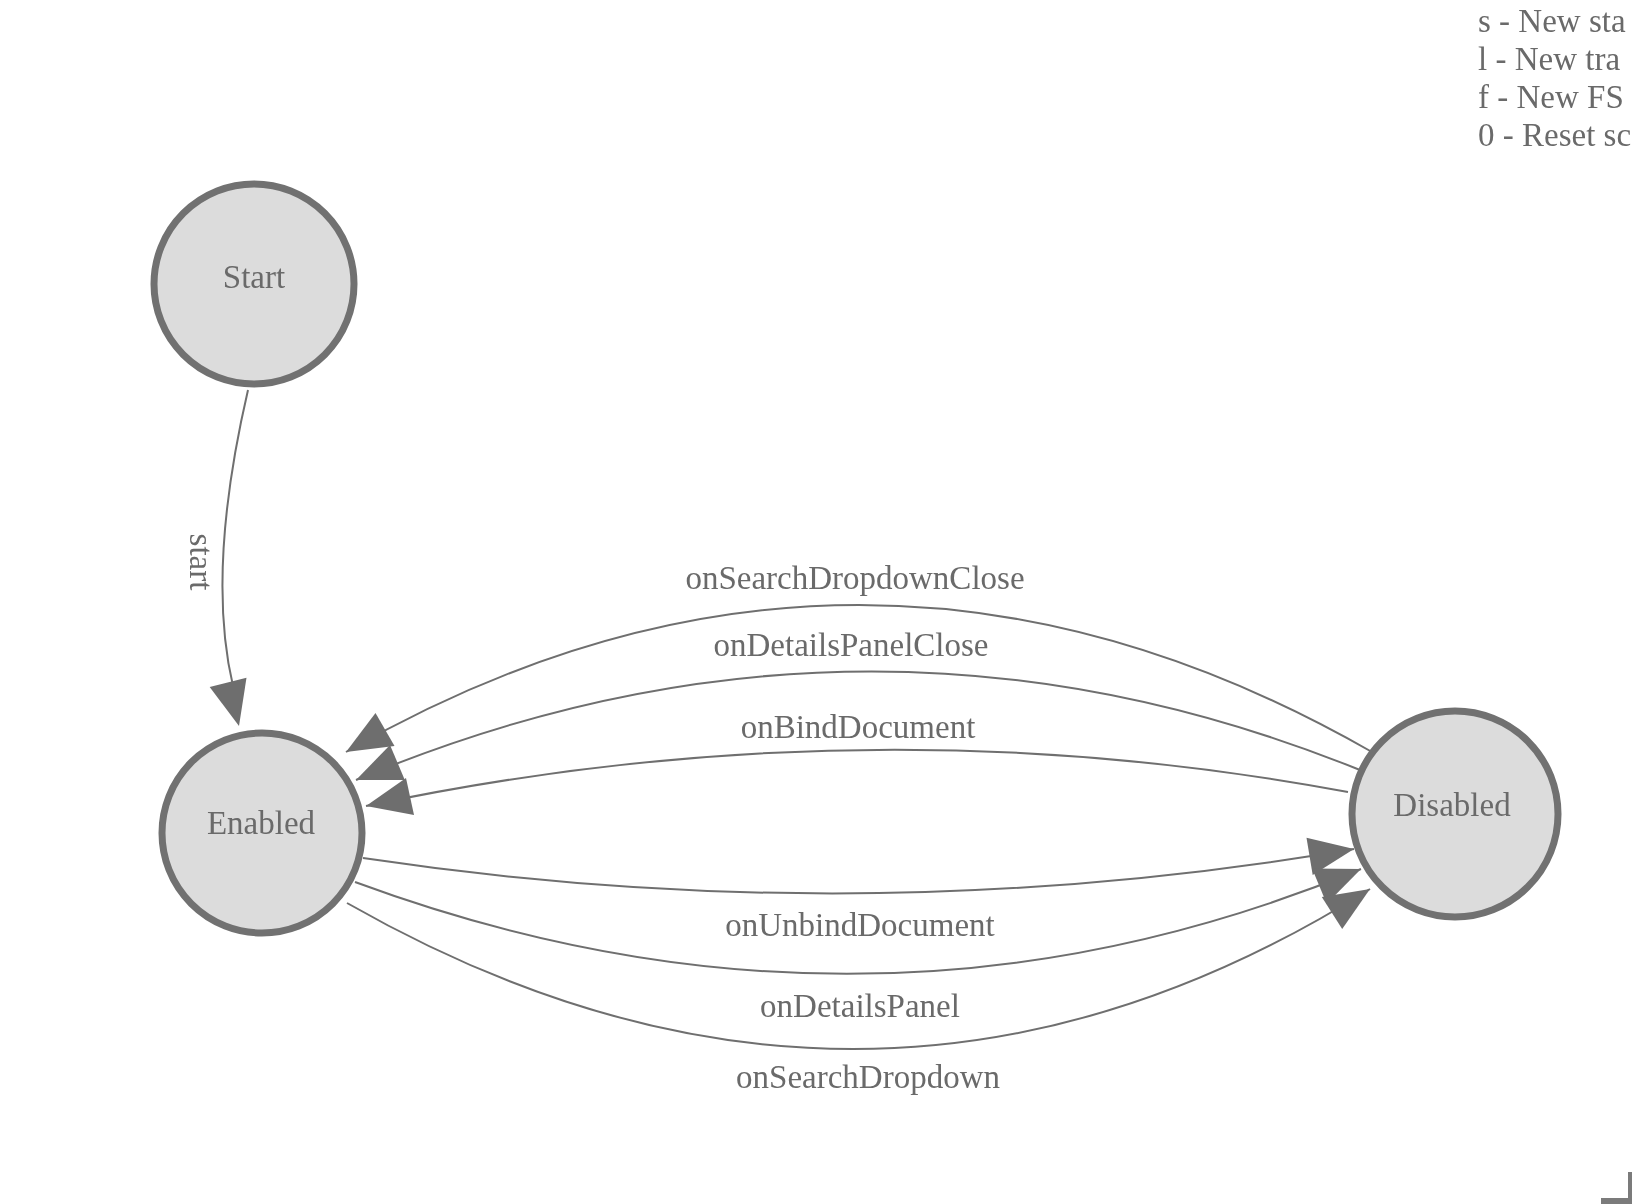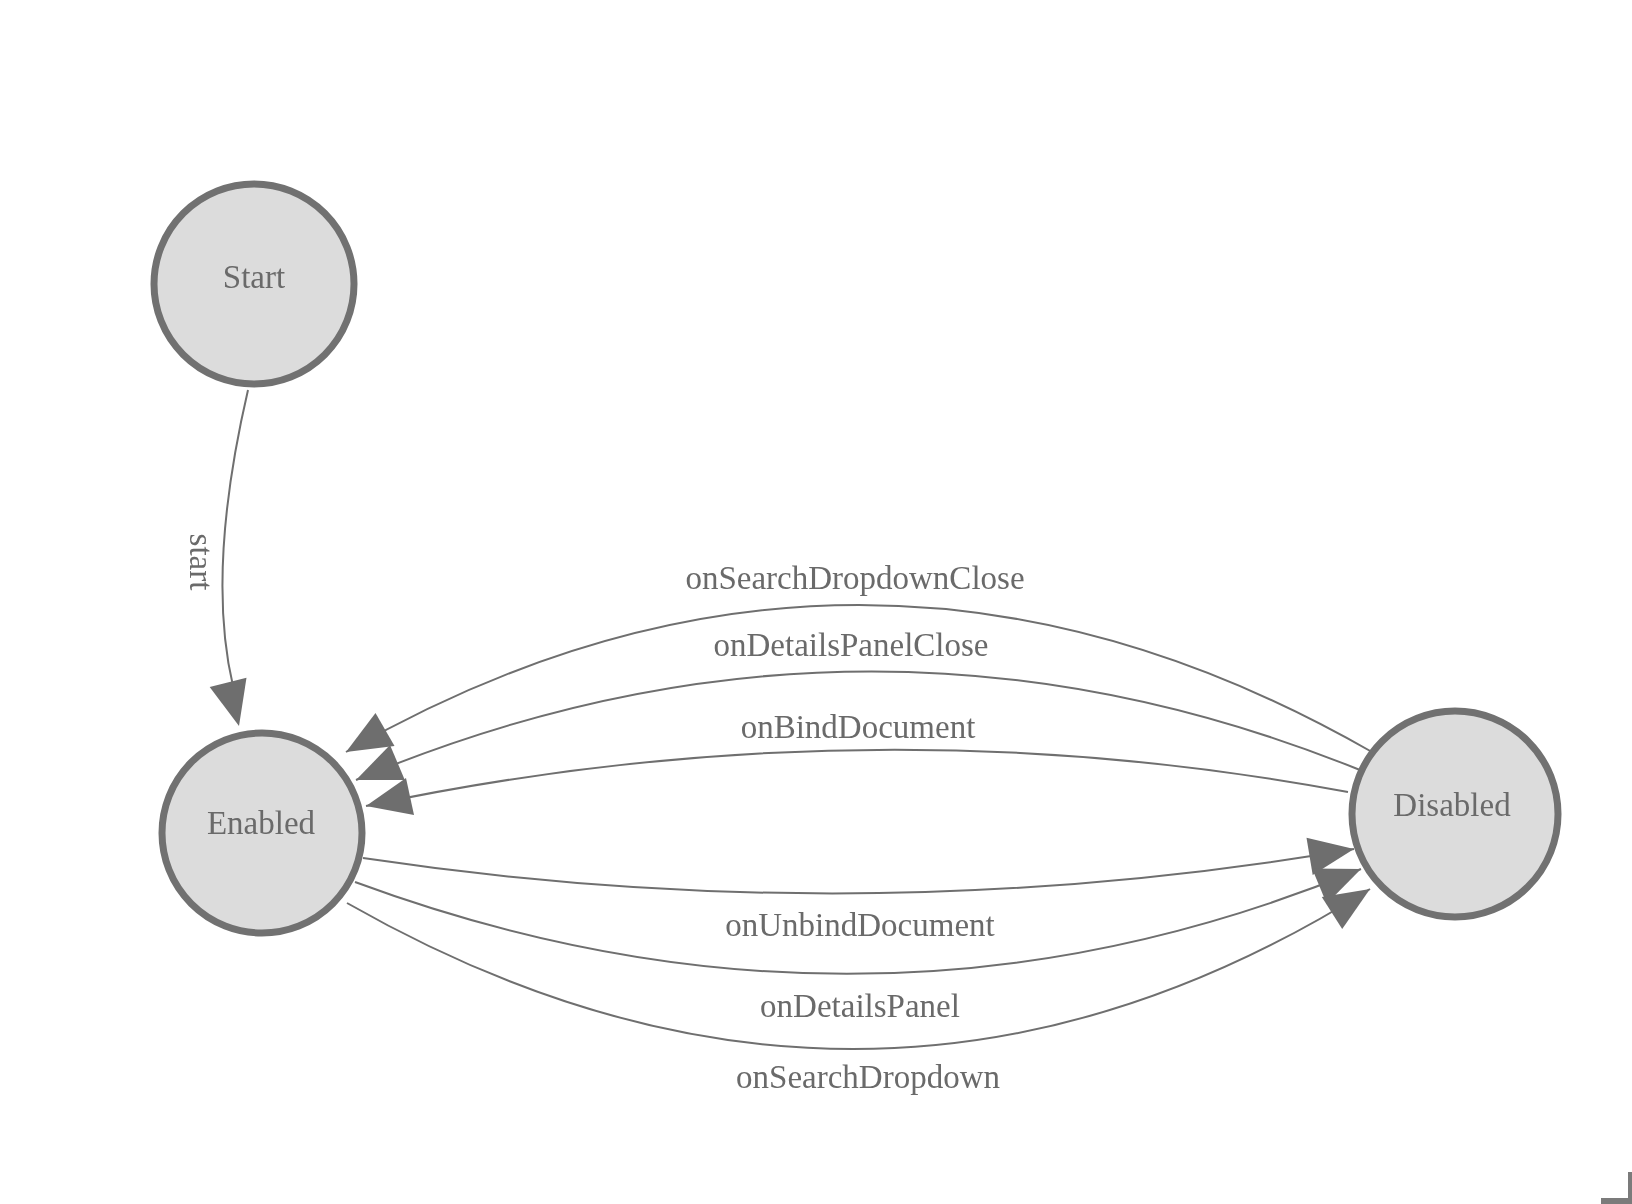--- a/index.html
+++ b/index.html
@@ -107,14 +107,20 @@
       <circle class="state-circle" cx="1455" cy="814" r="103"></circle>
       <text class="node-label" x="1452" y="816" text-anchor="middle">Disabled</text>
     </g>
 
     <g>
       <rect class="corner-marker" x="1628" y="1172" width="4" height="32"></rect>
       <rect class="corner-marker" x="1601" y="1198" width="31" height="6"></rect>
     </g>
   </svg>
 
+  <div class="legend">
+    <div>s - New sta</div>
+    <div>l - New tra</div>
+    <div>f - New FS</div>
+    <div>0 - Reset sc</div>
+  </div>
 
 </div>
 
 </body></html>

